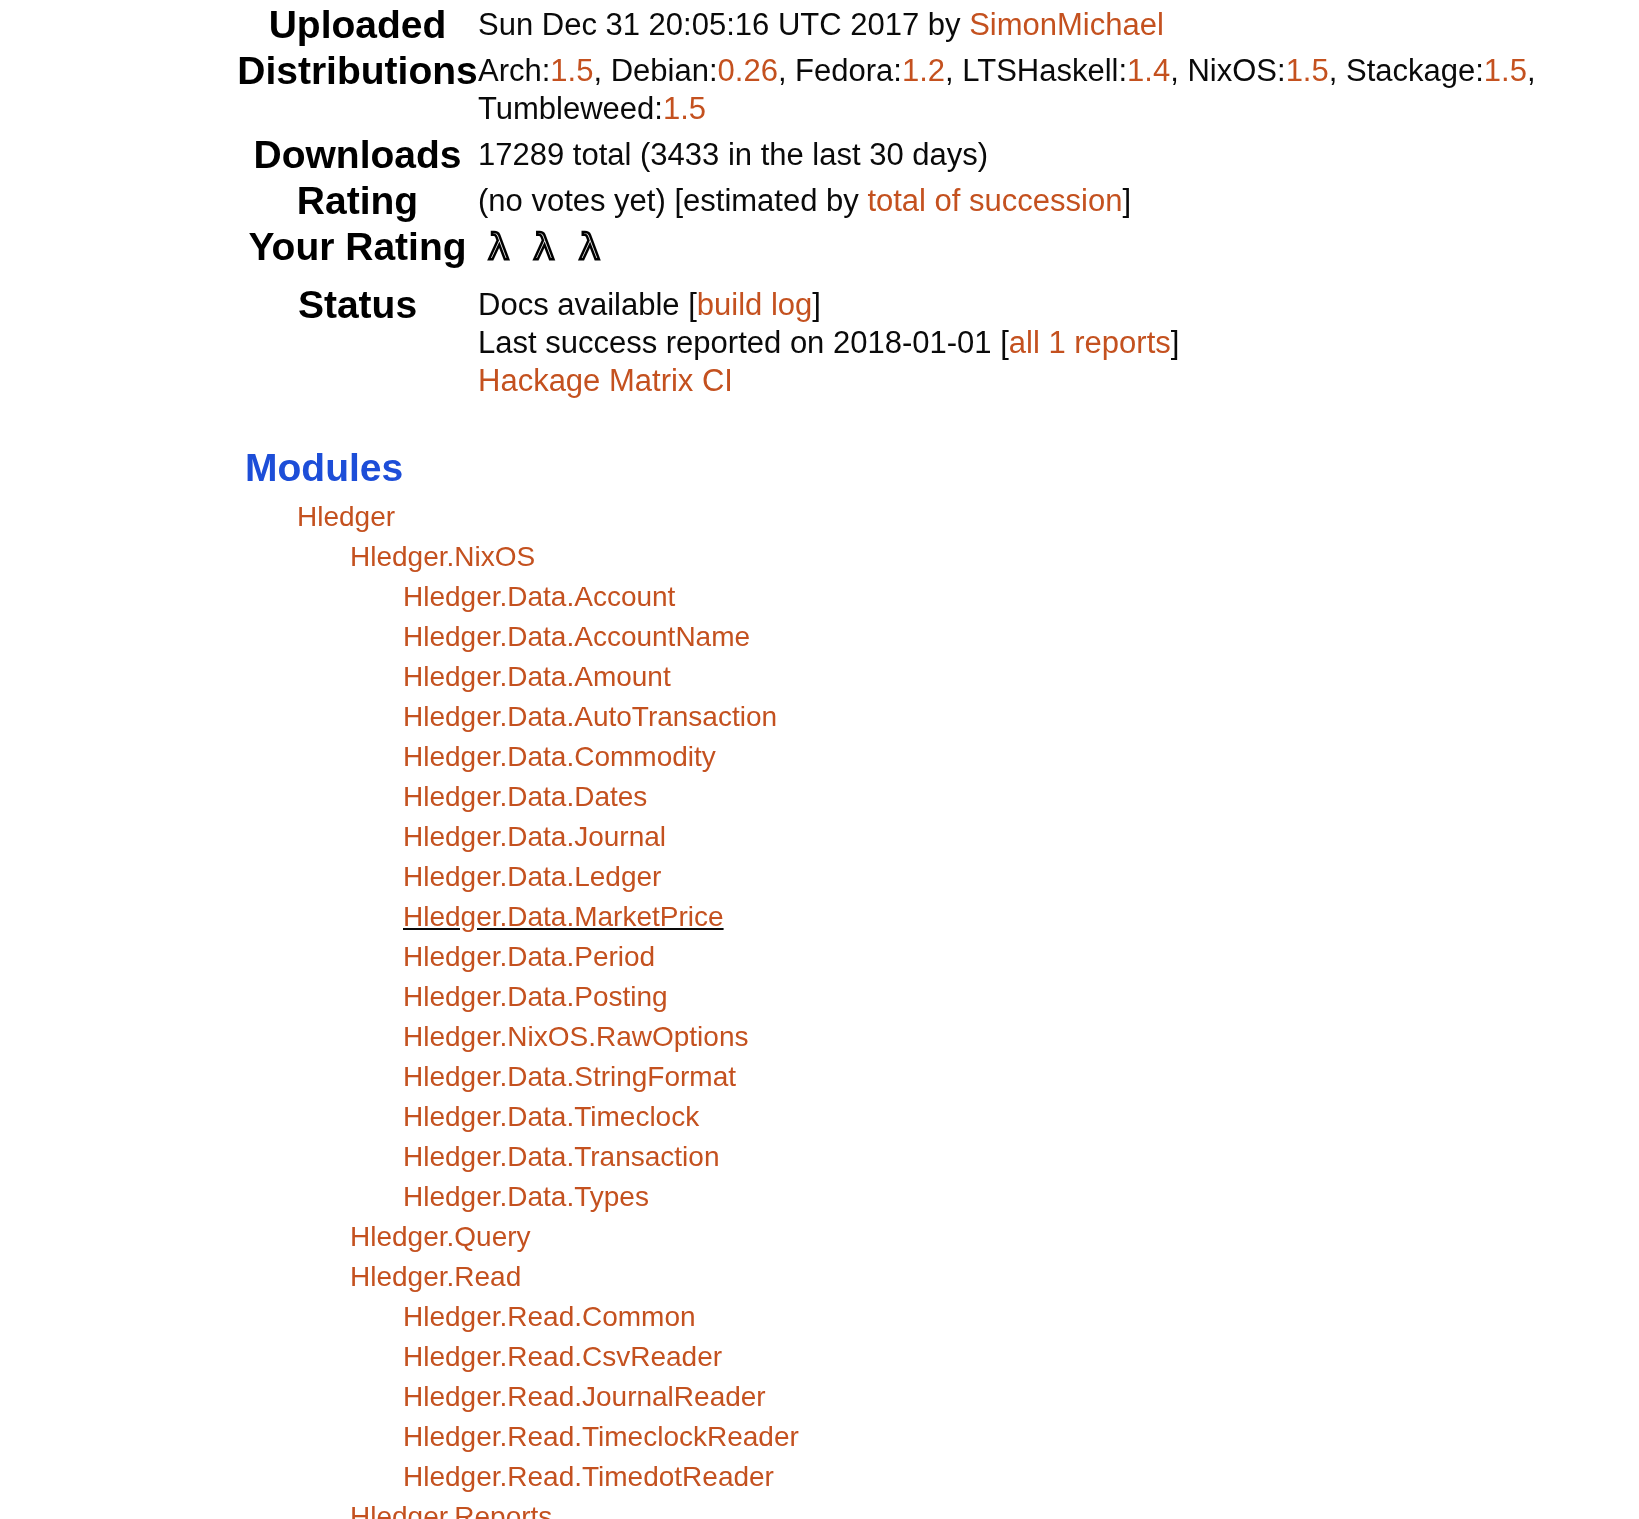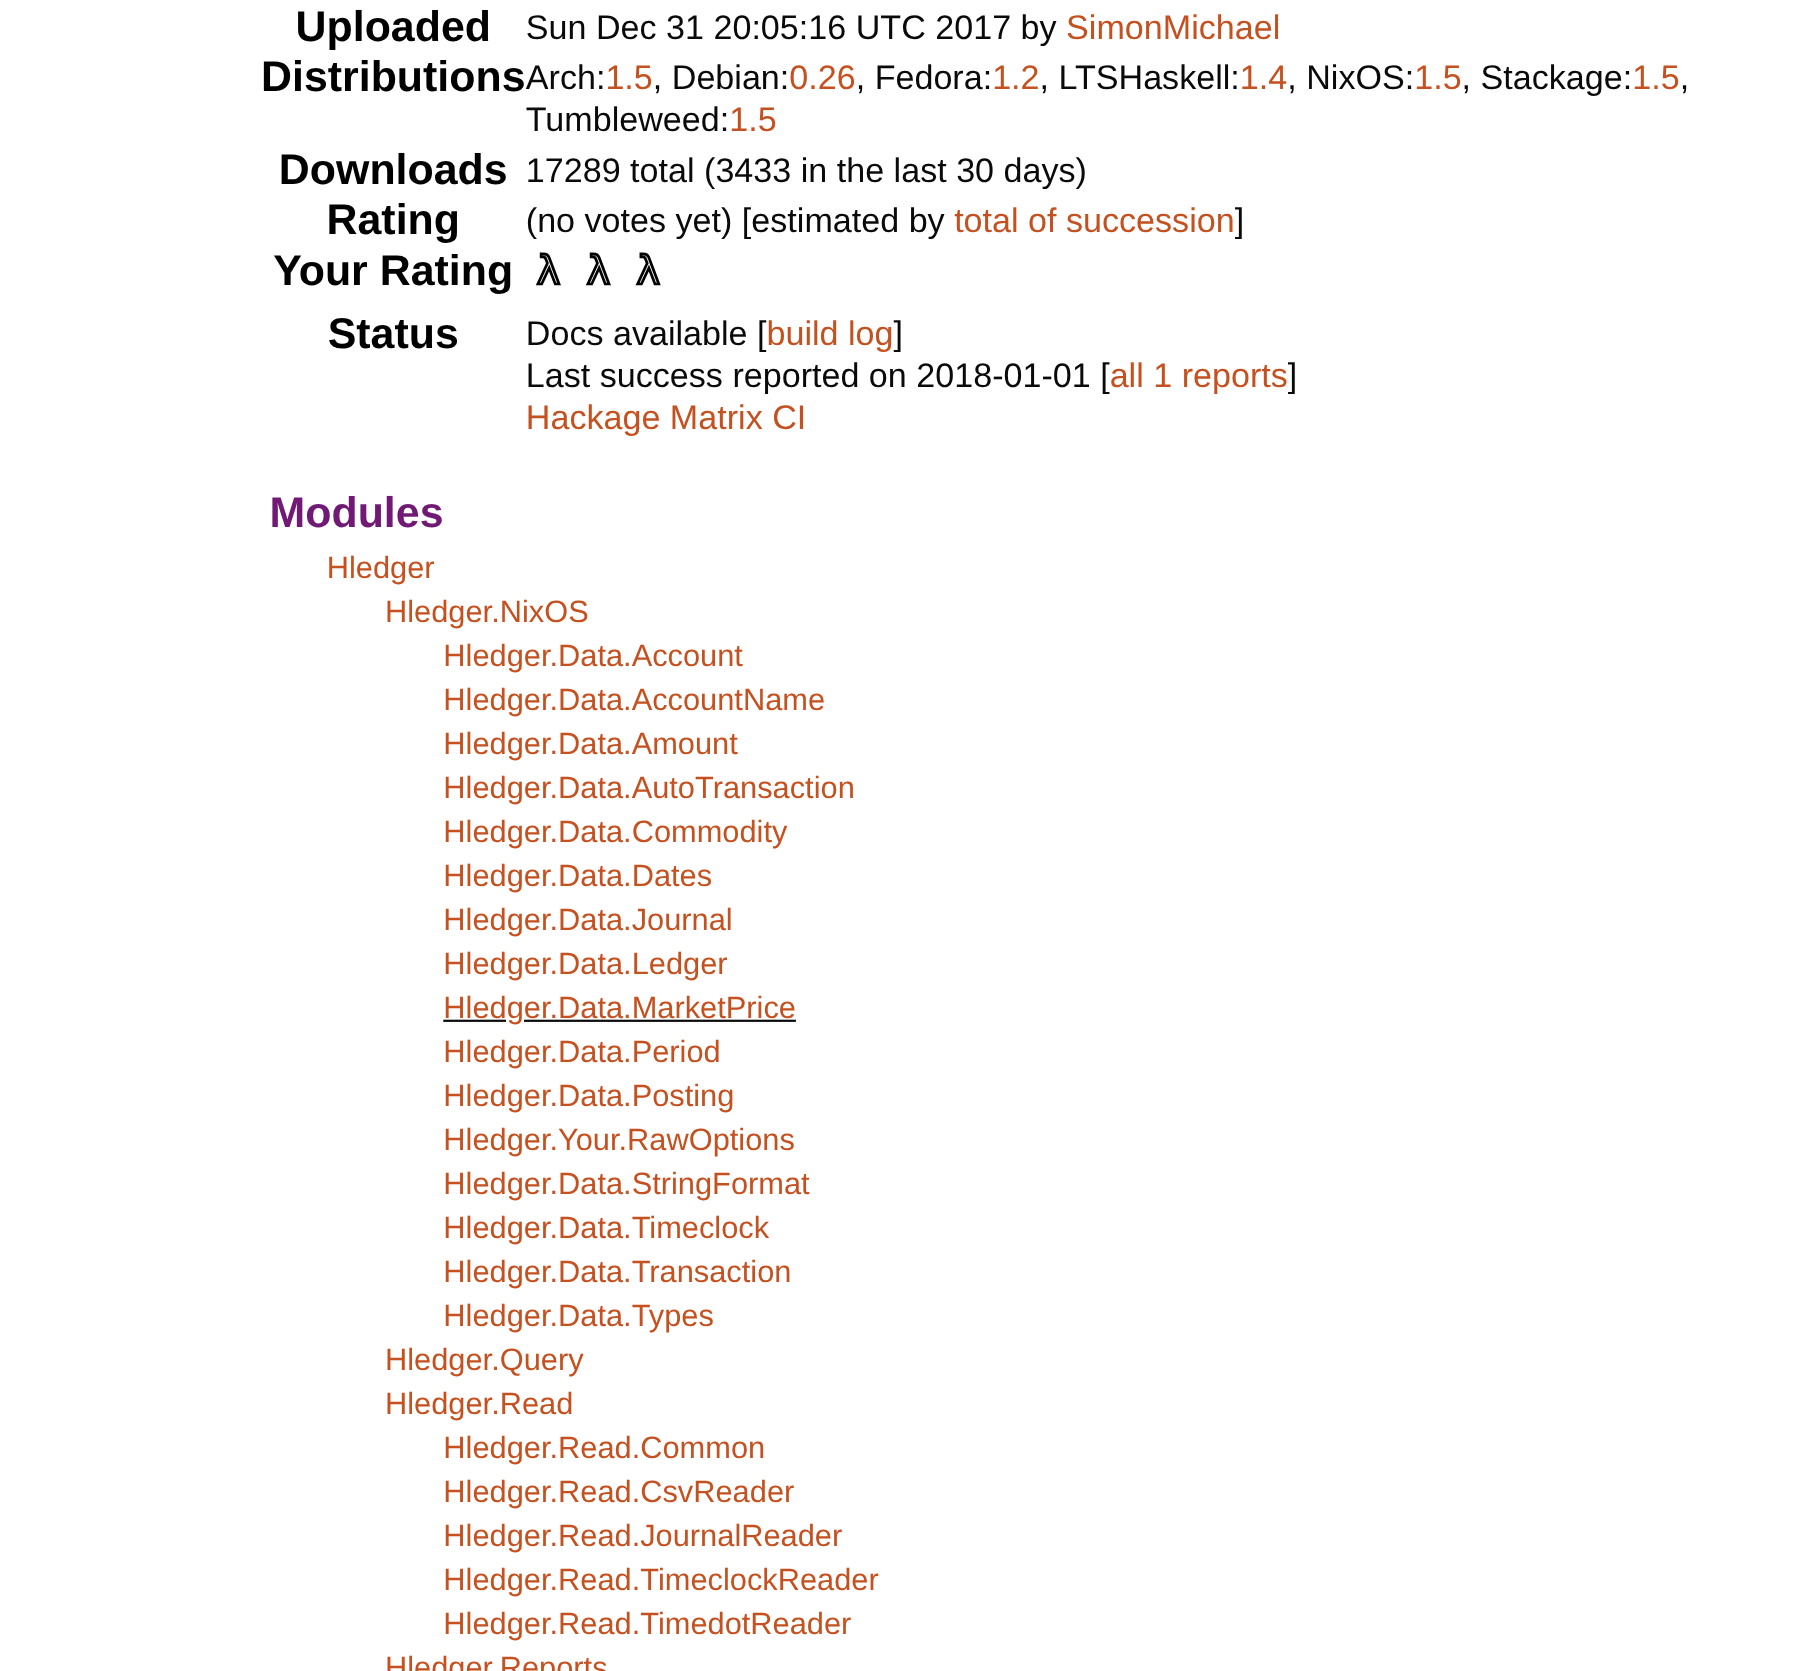--- a/index.html
+++ b/index.html
@@ -47,21 +47,21 @@
     text-shadow: 0 0 1px #000;
     margin-right: 24px;
     cursor: pointer;
   }
   .lambda:first-child { margin-left: 10px; }
 
   h2.modules-heading {
     font-size: 39px;
     line-height: 47px;
     font-weight: bold;
-    color: #701a75;
+    color: #1d4ed8;
     margin: 40px 0 6px 245px;
   }
 
   #module-list {
     margin-left: 297px;
     font-size: 28px;
   }
   .mod {
     line-height: 40px;
     white-space: nowrap;
@@ -121,21 +121,21 @@
       <div class="mod" style="padding-left: 106px;"><a href="#" style="color: rgb(196, 81, 31);">Hledger.Data.AccountName</a></div>
       <div class="mod" style="padding-left: 106px;"><a href="#" style="color: rgb(196, 81, 31);">Hledger.Data.Amount</a></div>
       <div class="mod" style="padding-left: 106px;"><a href="#" style="color: rgb(196, 81, 31);">Hledger.Data.AutoTransaction</a></div>
       <div class="mod" style="padding-left: 106px;"><a href="#" style="color: rgb(196, 81, 31);">Hledger.Data.Commodity</a></div>
       <div class="mod" style="padding-left: 106px;"><a href="#" style="color: rgb(196, 81, 31);">Hledger.Data.Dates</a></div>
       <div class="mod" style="padding-left: 106px;"><a href="#" style="color: rgb(196, 81, 31);">Hledger.Data.Journal</a></div>
       <div class="mod" style="padding-left: 106px;"><a href="#" style="color: rgb(196, 81, 31);">Hledger.Data.Ledger</a></div>
       <div class="mod" style="padding-left: 106px; text-decoration: underline;"><a href="#" style="color: rgb(196, 81, 31);">Hledger.Data.MarketPrice</a></div>
       <div class="mod" style="padding-left: 106px;"><a href="#" style="color: rgb(196, 81, 31);">Hledger.Data.Period</a></div>
       <div class="mod" style="padding-left: 106px;"><a href="#" style="color: rgb(196, 81, 31);">Hledger.Data.Posting</a></div>
-      <div class="mod" style="padding-left: 106px;"><a href="#" style="color: rgb(196, 81, 31);">Hledger.Your.RawOptions</a></div>
+      <div class="mod" style="padding-left: 106px;"><a href="#" style="color: rgb(196, 81, 31);">Hledger.NixOS.RawOptions</a></div>
       <div class="mod" style="padding-left: 106px;"><a href="#" style="color: rgb(196, 81, 31);">Hledger.Data.StringFormat</a></div>
       <div class="mod" style="padding-left: 106px;"><a href="#" style="color: rgb(196, 81, 31);">Hledger.Data.Timeclock</a></div>
       <div class="mod" style="padding-left: 106px;"><a href="#" style="color: rgb(196, 81, 31);">Hledger.Data.Transaction</a></div>
       <div class="mod" style="padding-left: 106px;"><a href="#" style="color: rgb(196, 81, 31);">Hledger.Data.Types</a></div>
       <div class="mod" style="padding-left: 53px;"><a href="#" style="color: rgb(196, 81, 31);">Hledger.Query</a></div>
       <div class="mod" style="padding-left: 53px;"><a href="#" style="color: rgb(196, 81, 31);">Hledger.Read</a></div>
       <div class="mod" style="padding-left: 106px;"><a href="#" style="color: rgb(196, 81, 31);">Hledger.Read.Common</a></div>
       <div class="mod" style="padding-left: 106px;"><a href="#" style="color: rgb(196, 81, 31);">Hledger.Read.CsvReader</a></div>
       <div class="mod" style="padding-left: 106px;"><a href="#" style="color: rgb(196, 81, 31);">Hledger.Read.JournalReader</a></div>
       <div class="mod" style="padding-left: 106px;"><a href="#" style="color: rgb(196, 81, 31);">Hledger.Read.TimeclockReader</a></div>

